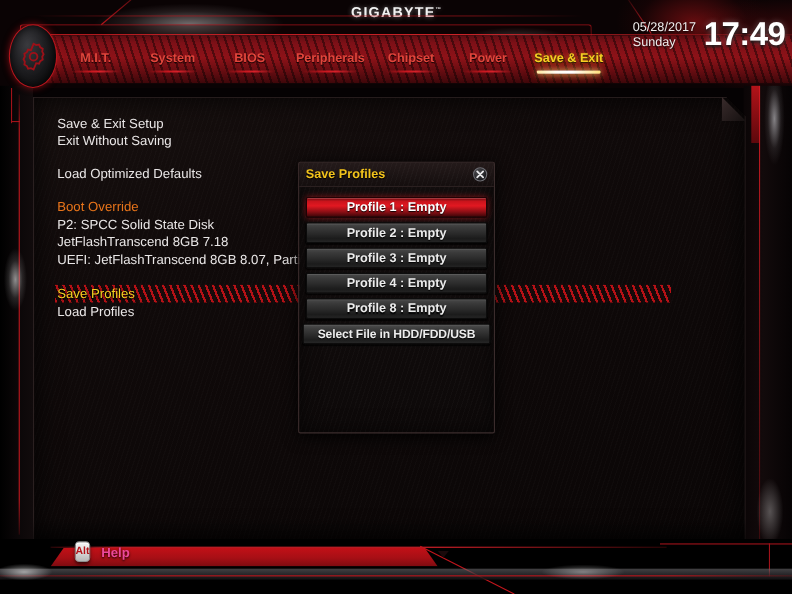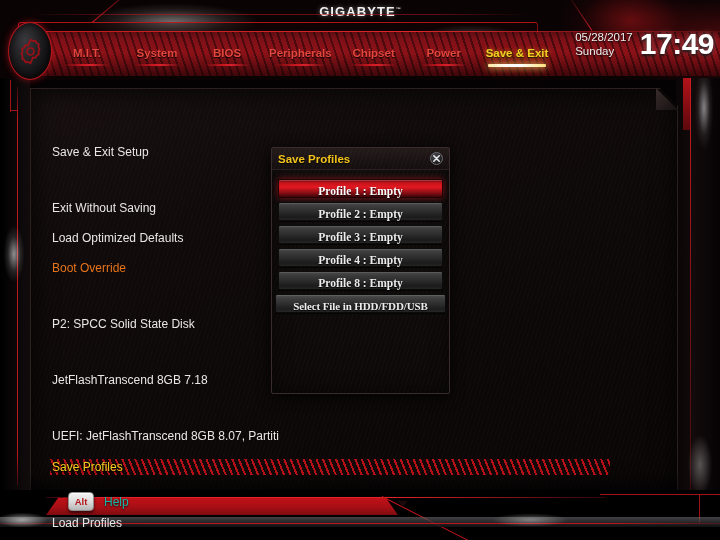--- a/index.html
+++ b/index.html
@@ -134,21 +134,20 @@
     height: 3px;
     background: linear-gradient(90deg, #ffe9a0, #fffdf2 30%, #ffffff 55%, #ffe07a);
     box-shadow: 0 0 6px rgba(255,230,120,0.95), 0 0 12px rgba(255,120,30,0.6);
   }
 
   
   #datetime {
     position: absolute; right: 6px; top: 18px;
     display: flex; align-items: center; gap: 7px;
     z-index: 6;
-    margin-top: 12px;
   }
   #dt-left { text-align: left; line-height: 14px; }
   #dt-date { font-size: 11.5px; color: #f0eded; text-shadow: 0 1px 2px #000; }
   #dt-day  { font-size: 11.5px; color: #f0eded; text-shadow: 0 1px 2px #000; }
   #dt-time { font-size: 30px; font-weight: bold; color: #ffffff; letter-spacing: -0.5px;
              text-shadow: 0 0 6px rgba(255,255,255,0.3), 0 2px 3px #000; line-height: 28px; }
   
   #dt-diag {
     position: absolute; right: 128px; top: 30px; width: 40px; height: 1px;
     background: linear-gradient(90deg, rgba(220,30,38,0.1), rgba(220,30,38,0.9));
@@ -223,21 +222,20 @@
   }
   .mitem {
     position: relative;
     font-size: 12px;
     line-height: 16px;
     color: #e9e6e6;
     padding: 0 2px;
     height: 16px;
     white-space: nowrap;
     cursor: default;
-    margin-top: 40px;
   }
   .mitem.gap { margin-top: 14px; }
   .mitem.gap-sm { margin-top: 15px; }
   .mitem.header-orange { color: #e8741a; font-weight: normal; }
   .mitem.sel {
     color: #f6d021;
     background:
       repeating-linear-gradient(68deg, rgba(205,18,24,0.88) 0 2px, rgba(80,6,8,0.12) 2px 6px);
     width: 560px;
     padding-left: 2px;
@@ -283,32 +281,31 @@
     border: 1px solid #6e6e74;
     display: flex; align-items: center; justify-content: center;
     cursor: pointer;
   }
   #dlg-close svg { width: 9px; height: 9px; display: block; }
 
   #dlg-body { padding: 9px 6px 8px 6px; }
   .prof-btn {
     height: 19px;
     margin-bottom: 4px;
-    display: flex; align-items: flex-end; justify-content: center;
+    display: flex; align-items: center; justify-content: center;
     font-size: 11.5px;
     font-weight: bold;
     color: #ececec;
     text-shadow: 0 1px 1px rgba(0,0,0,0.95);
     background: linear-gradient(180deg, #4a4a4a 0%, #3a3a3a 22%, #2a2a2a 55%, #1b1b1b 82%, #242424 100%);
     border: 1px solid #0c0c0c;
     border-radius: 2px;
     box-shadow: inset 0 1px 0 rgba(255,255,255,0.10), 0 1px 1px rgba(0,0,0,0.7);
     cursor: pointer;
     white-space: nowrap;
-    font-family: Liberation Serif, serif;
   }
   .prof-btn.sel {
     background: linear-gradient(180deg, #6b0d12 0%, #c9141c 18%, #e21821 42%, #8c0f15 74%, #3d0508 100%);
     border: 1px solid #200305;
     color: #ffffff;
     box-shadow: inset 0 1px 0 rgba(255,160,160,0.30), 0 0 6px rgba(220,25,32,0.55);
   }
   .prof-btn.wide {
     margin-top: 1px;
     margin-bottom: 0;
@@ -372,31 +369,31 @@
     position: absolute; left: 699px; top: 4px; width: 1px; height: 30px;
     background: #a0121a;
   }
 
   #help-group {
     position: absolute; left: 68px; top: 492px;
     display: flex; align-items: center; gap: 10px;
     z-index: 10;
   }
   #alt-key {
-    width: 26px; height: 19px;
+    width: 14px; height: 19px;
     border-radius: 4px;
     background: linear-gradient(180deg, #f4f4f4 0%, #dcdcdc 50%, #b7b7b7 100%);
     border: 1px solid #8d8d8d;
     box-shadow: 0 2px 3px rgba(0,0,0,0.6), inset 0 1px 0 #fff;
     display: flex; align-items: center; justify-content: center;
     font-size: 9.5px; font-weight: bold; color: #b31319;
     cursor: pointer;
   }
   #help-label {
-    font-size: 12px; color: #14b8a6; font-weight: normal;
+    font-size: 12px; color: #ec4899; font-weight: bold;
     text-shadow: 0 1px 2px rgba(0,0,0,0.95);
   }
 
   
   #panel-shadow-bottom {
     position: absolute; left: 30px; top: 470px; width: 648px; height: 24px;
     background: linear-gradient(180deg, rgba(0,0,0,0), rgba(0,0,0,0.55));
     pointer-events: none;
   }
 </style>

